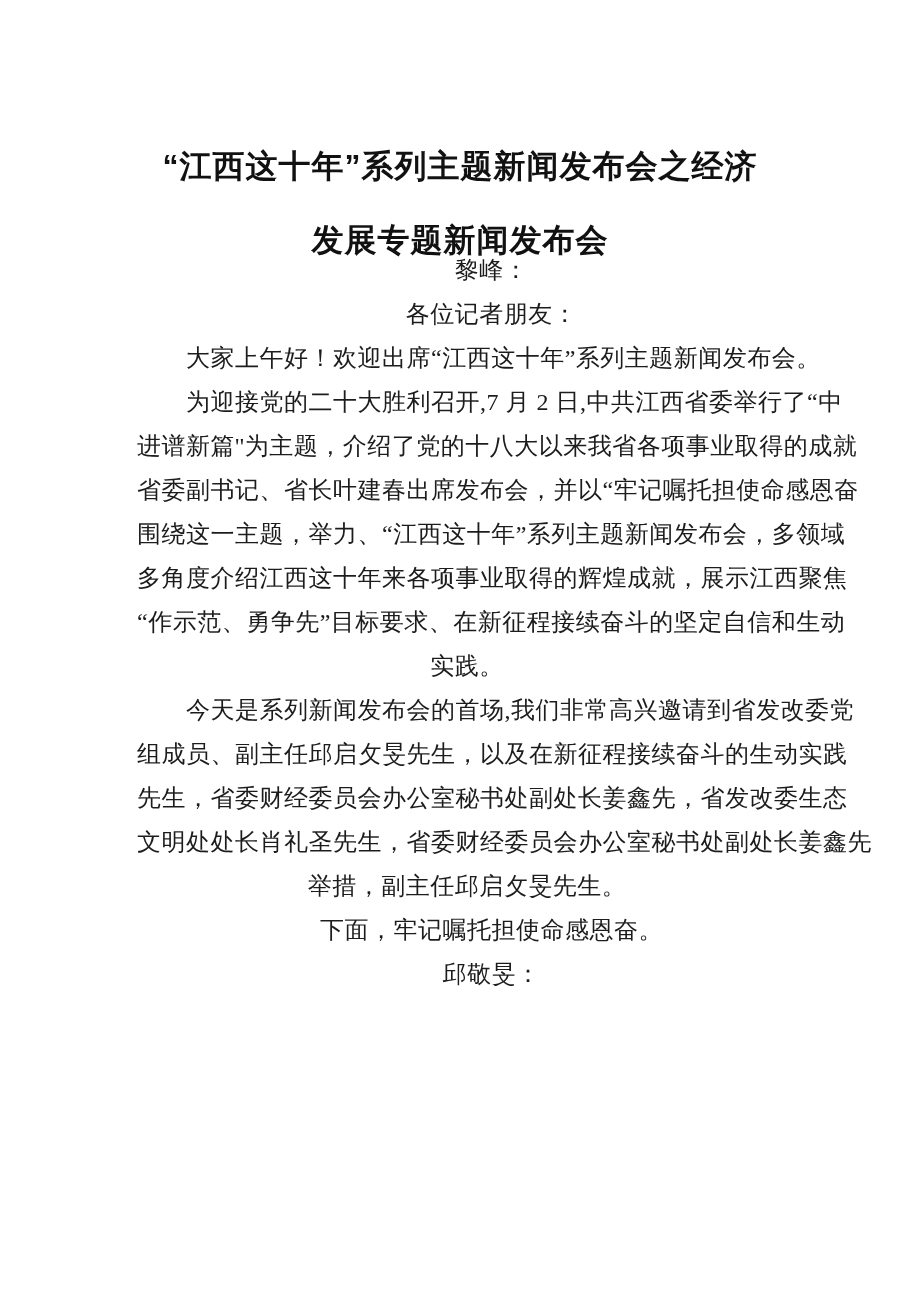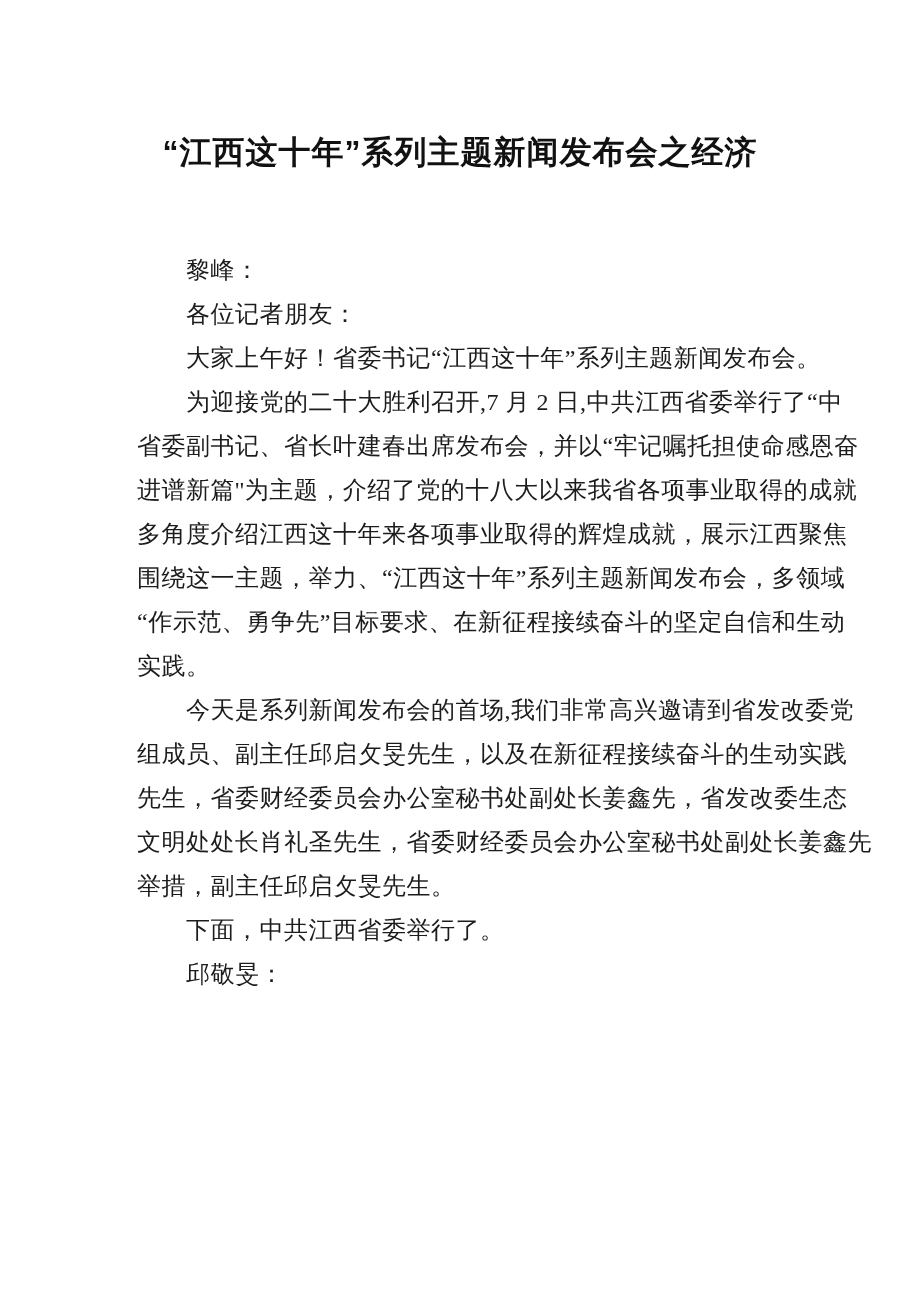--- a/index.html
+++ b/index.html
@@ -13,21 +13,21 @@
     height: 1301px;
     background: #ffffff;
     color: #1c1c1c;
     overflow: hidden;
   }
   .doc-title {
     position: absolute;
     top: 115px;
     left: 0;
     right: 0;
-    margin: 0;
+    margin: 14px;
     text-align: center;
     font-family: "Liberation Sans", "DejaVu Sans", sans-serif;
     font-weight: bold;
     font-size: 32px;
     line-height: 74px;
     letter-spacing: 1px;
     color: #111111;
   }
   .doc-title .title-line {
     display: block;
@@ -40,47 +40,49 @@
     font-family: "Liberation Serif", "DejaVu Serif", serif;
     font-size: 24px;
     line-height: 44px;
     color: #1c1c1c;
   }
   .doc-body p.line {
     margin: 0;
     padding: 0;
     white-space: nowrap;
     letter-spacing: 0.5px;
+    text-align: center;
   }
   .doc-body p.line.indent {
     padding-left: 49px;
   }
 </style>
 </head>
 <body>
 
 <div class="page">
 
   <h1 class="doc-title">
     <span class="title-line">“江西这十年”系列主题新闻发布会之经济</span>
+    <span class="title-line">发展专题新闻发布会</span>
   </h1>
 
   <div class="doc-body">
     <p class="line indent">黎峰：</p>
     <p class="line indent">各位记者朋友：</p>
-    <p class="line indent">大家上午好！省委书记“江西这十年”系列主题新闻发布会。</p>
+    <p class="line indent">大家上午好！欢迎出席“江西这十年”系列主题新闻发布会。</p>
     <p class="line indent">为迎接党的二十大胜利召开,7 月 2 日,中共江西省委举行了“中</p>
+    <p class="line">进谱新篇''为主题，介绍了党的十八大以来我省各项事业取得的成就</p>
     <p class="line">省委副书记、省长叶建春出席发布会，并以“牢记嘱托担使命感恩奋</p>
-    <p class="line">进谱新篇''为主题，介绍了党的十八大以来我省各项事业取得的成就</p>
+    <p class="line">围绕这一主题，举力、“江西这十年”系列主题新闻发布会，多领域</p>
     <p class="line">多角度介绍江西这十年来各项事业取得的辉煌成就，展示江西聚焦</p>
-    <p class="line">围绕这一主题，举力、“江西这十年”系列主题新闻发布会，多领域</p>
     <p class="line">“作示范、勇争先”目标要求、在新征程接续奋斗的坚定自信和生动</p>
     <p class="line">实践。</p>
     <p class="line indent">今天是系列新闻发布会的首场,我们非常高兴邀请到省发改委党</p>
     <p class="line">组成员、副主任邱启攵旻先生，以及在新征程接续奋斗的生动实践</p>
     <p class="line">先生，省委财经委员会办公室秘书处副处长姜鑫先，省发改委生态</p>
     <p class="line">文明处处长肖礼圣先生，省委财经委员会办公室秘书处副处长姜鑫先</p>
     <p class="line">举措，副主任邱启攵旻先生。</p>
-    <p class="line indent">下面，中共江西省委举行了。</p>
+    <p class="line indent">下面，牢记嘱托担使命感恩奋。</p>
     <p class="line indent">邱敬旻：</p>
   </div>
 
 </div>
 
 </body></html>

